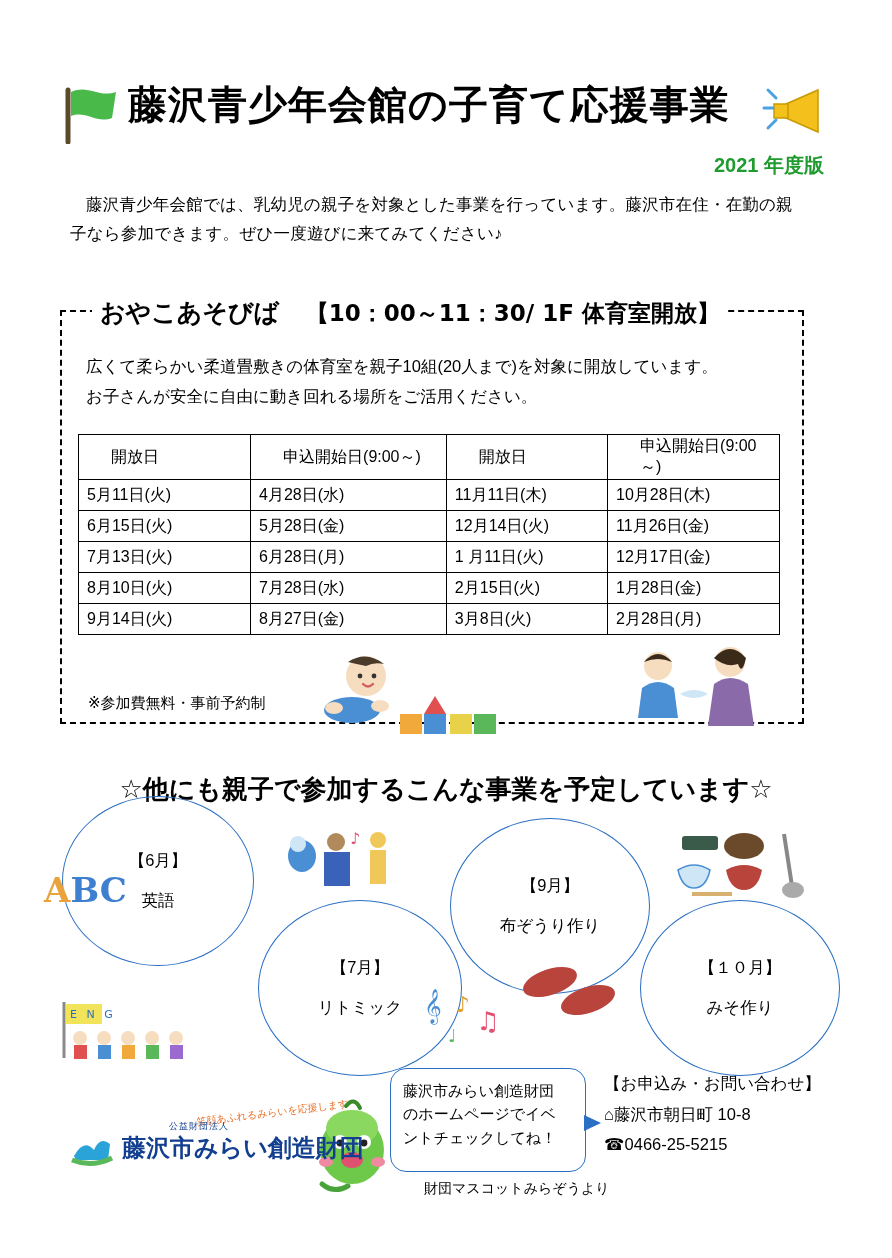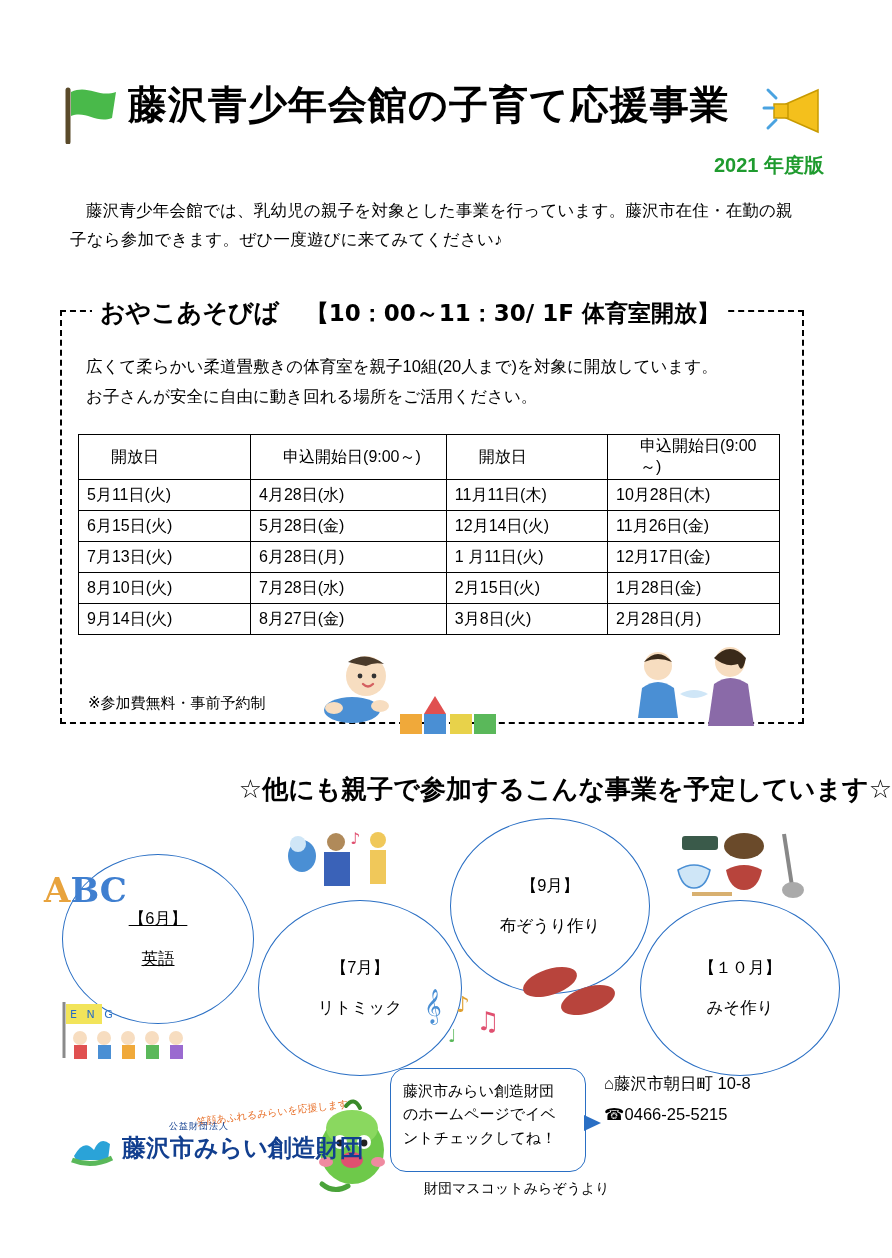--- a/index.html
+++ b/index.html
@@ -53,21 +53,21 @@
     top: 152px;
     right: 68px;
     font-size: 20px;
     color: #1f9b2f;
     font-weight: bold;
   }
 
   
   .intro {
     position: absolute;
-    top: 196px;
+    top: 190px;
     left: 70px;
     width: 760px;
     font-size: 16.5px;
     line-height: 1.75;
     letter-spacing: 0.2px;
   }
   .intro .l1 { text-indent: 16px; display: block; }
 
   
   .dashed-box {
@@ -132,40 +132,40 @@
     font-size: 15px;
     margin-top: 29px;
   }
 
   
   .section2-heading {
     position: absolute;
     top: 772px;
     left: 0;
     width: 892px;
-    text-align: right;
+    text-align: center;
     font-size: 26px;
     font-weight: bold;
     font-family: "DejaVu Sans", sans-serif;
   }
 
   
   .circle {
     position: absolute;
     border: 1.6px solid #2a6fc4;
     border-radius: 50%;
     box-sizing: border-box;
     display: flex;
     flex-direction: column;
     align-items: center;
     justify-content: center;
     font-size: 16.5px;
     line-height: 2.4;
   }
-  .c-june  { left: 62px;  top: 854px; width: 192px; height: 170px; text-decoration: underline; }
+  .c-june  { left: 62px;  top: 796px; width: 192px; height: 170px; }
   .c-july  { left: 258px; top: 900px; width: 204px; height: 176px; }
   .c-sep   { left: 450px; top: 818px; width: 200px; height: 176px; }
   .c-oct   { left: 640px; top: 900px; width: 200px; height: 176px; }
 
   
   .contact {
     position: absolute;
     left: 604px;
     top: 1068px;
     font-size: 16.5px;
@@ -490,15 +490,16 @@
       <path d="M6 34 q10 -18 20 -6 q6 -14 16 -6 l-2 16 l-32 0Z" fill="#2aa3d8"></path>
       <path d="M4 38 q20 8 40 -2" stroke="#5ab85a" stroke-width="5" fill="none"></path>
     </svg>
   </span>
   <div class="logo-orange">笑顔あふれるみらいを応援します</div>
   <div class="logo-small">公益財団法人</div>
   <div class="logo-main">藤沢市みらい創造財団</div>
 </div>
 
 <div class="contact">
+  <div>【お申込み・お問い合わせ】</div>
   <div>⌂藤沢市朝日町 10-8</div>
   <div>☎0466-25-5215</div>
 </div>
 
 </body></html>

